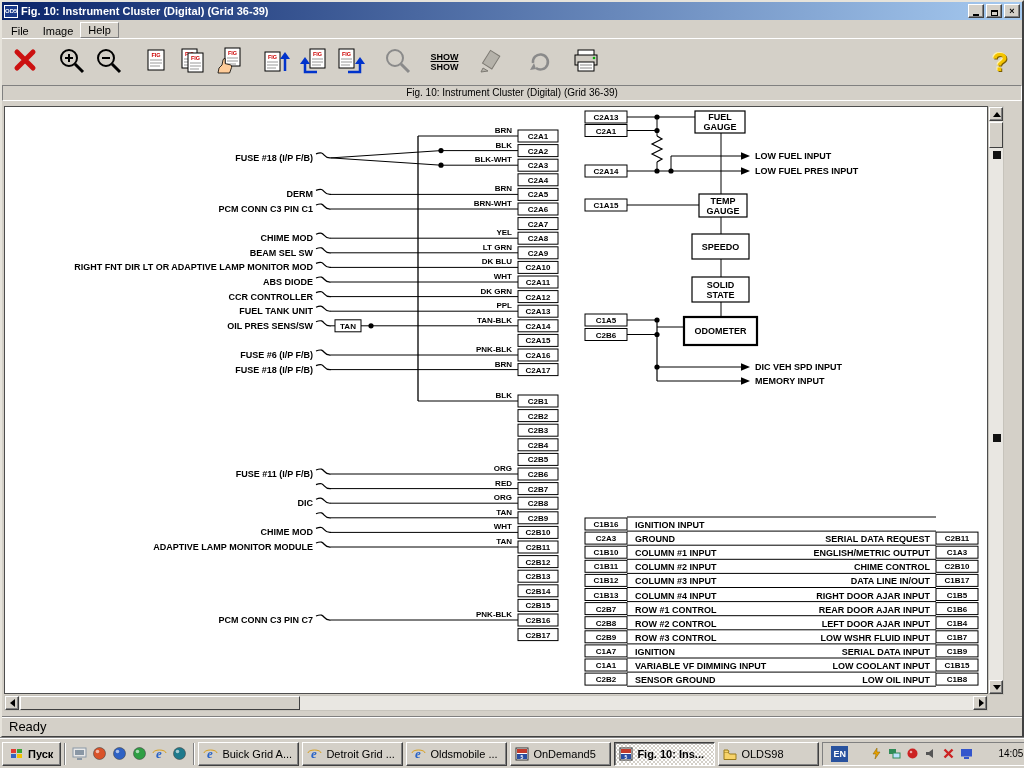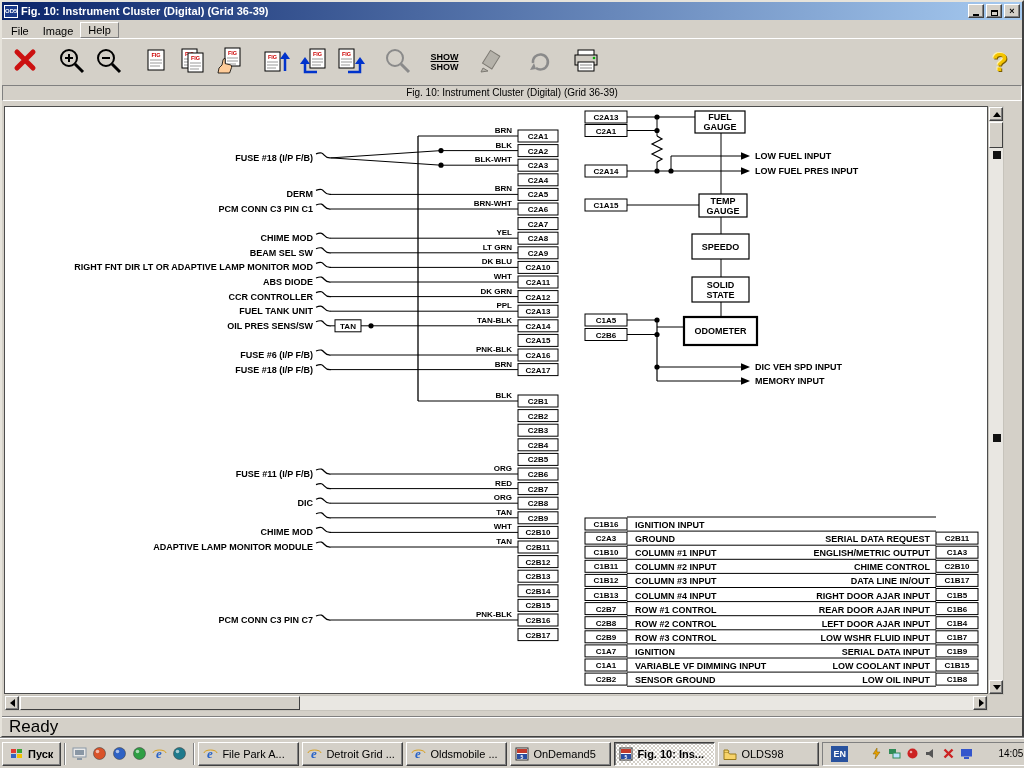--- a/index.html
+++ b/index.html
@@ -58,21 +58,21 @@
   .tri-down{border-left:4px solid transparent;border-right:4px solid transparent;border-top:5px solid #000;}
   .tri-left{border-top:4px solid transparent;border-bottom:4px solid transparent;border-right:5px solid #000;margin-top:-1px;}
   .tri-right{border-top:4px solid transparent;border-bottom:4px solid transparent;border-left:5px solid #000;margin-top:-1px;}
   .v-thumb{position:absolute;left:0;top:15px;width:14px;height:26px;background:#d4d0c8;border:1px solid;
     border-color:#fff #404040 #404040 #fff;}
   .h-thumb{position:absolute;left:15px;top:0;width:280px;height:14px;background:#d4d0c8;border:1px solid;
     border-color:#fff #404040 #404040 #fff;}
   .scroll-mark{position:absolute;left:4px;width:8px;height:8px;background:#111;}
 
   .statusbar{height:20px;border-top:1px solid #808080;box-shadow:inset 0 1px 0 #fff;
-    font-size:17px;display:flex;align-items:center;padding-left:7px;}
+    font-size:13px;display:flex;align-items:center;padding-left:7px;}
 
   
   .taskbar{position:absolute;left:0;bottom:0;width:1024px;height:30px;background:#d4d0c8;
     border-top:1px solid #fff;box-shadow:0 -1px 0 #808080;
     display:flex;align-items:center;gap:3px;padding:0 2px;}
   .start-btn{height:24px;display:flex;align-items:center;gap:4px;padding:0 7px;
     background:#d4d0c8;border:1px solid;border-color:#fff #404040 #404040 #fff;
     box-shadow:inset -1px -1px 0 #808080;font-weight:bold;font-size:11px;cursor:default;}
   .tb-divider{width:2px;height:22px;border-left:1px solid #808080;border-right:1px solid #fff;flex:none;}
   .quick-launch{display:flex;align-items:center;gap:3px;padding:0 2px;flex:none;}
@@ -640,21 +640,21 @@
       </span>
     <span class="tb-divider"></span>
     <span style="display:flex;gap:3px;" id="task-buttons">
         <button class="task-btn">
           <span style="flex:none;display:flex;">
             <svg width="15" height="15">
               <text x="7" y="12" text-anchor="middle" font-size="13" font-weight="bold" font-style="italic" fill="#2a64c8" font-family="Liberation Serif,serif">e</text>
               <path d="M1 7 a6.5 3 0 0 1 13 0" stroke="#d8a020" fill="none"></path>
             </svg>
           </span>
-          <span class="tlabel">File Park A...</span>
+          <span class="tlabel">Buick Grid A...</span>
         </button>
         <button class="task-btn">
           <span style="flex:none;display:flex;">
             <svg width="15" height="15">
               <text x="7" y="12" text-anchor="middle" font-size="13" font-weight="bold" font-style="italic" fill="#2a64c8" font-family="Liberation Serif,serif">e</text>
               <path d="M1 7 a6.5 3 0 0 1 13 0" stroke="#d8a020" fill="none"></path>
             </svg>
           </span>
           <span class="tlabel">Detroit Grid ...</span>
         </button>

